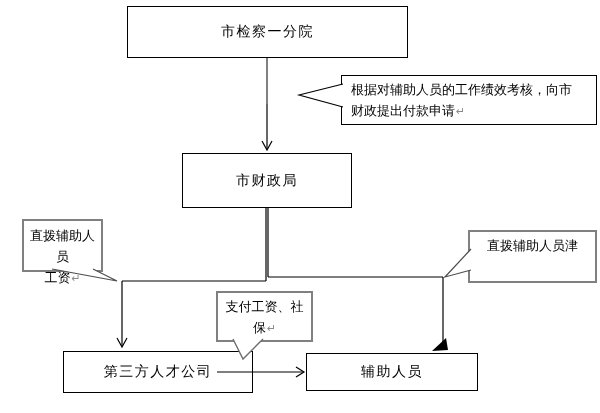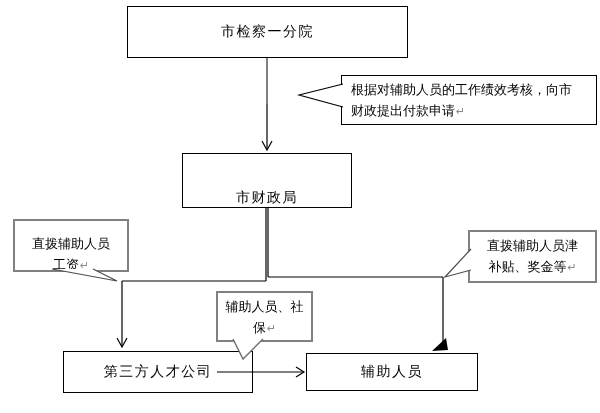--- a/index.html
+++ b/index.html
@@ -13,25 +13,25 @@
     display:flex;align-items:center;justify-content:center;
     font-size:14px;letter-spacing:1.5px;box-sizing:border-box;z-index:1;
   }
   .callout{
     position:absolute;background:#fff;box-sizing:border-box;z-index:1;
     font-size:13px;line-height:21px;
   }
   .callout.gray{border:2px solid #808080;text-align:center;}
   .callout.black{border:1px solid #000;}
   .c1{left:341px;top:67px;width:256px;height:50px;padding:3px 4px 0 9px;margin-top:8px;}
-  .c2{left:13px;top:219px;width:116px;height:53px;padding-top:12px;}
+  .c2{left:22px;top:219px;width:81px;height:53px;padding-top:4px;}
   .c3{left:216px;top:291px;width:97px;height:51px;padding-top:3px;}
   .c4{left:468px;top:230px;width:129px;height:53px;padding-top:3px;}
   .b1{left:127px;top:6px;width:281px;height:52px;}
-  .b2{left:182px;top:153px;width:170px;height:55px;align-items:flex-end;}
+  .b2{left:182px;top:153px;width:170px;height:55px;}
   .b3{left:27px;top:351px;width:190px;height:42px;margin-left:36px;}
   .b4{left:306px;top:353px;width:172px;height:38px;}
   .pmark{color:#8a8a8a;font-size:11px;margin-left:1px;}
   svg.overlay{position:absolute;left:0;top:0;z-index:2;pointer-events:none;}
 </style>
 </head>
 <body>
 
 <div class="canvas">
 
@@ -55,27 +55,26 @@
     <div><span>根据对辅助人员的工作绩效考核，向市</span></div>
     <div><span>财政提出付款申请</span><span class="pmark">↵</span></div>
   </div>
 
   <div class="callout gray c2">
     <div><span>直拨辅助人员</span></div>
     <div><span>工资</span><span class="pmark">↵</span></div>
   </div>
 
   <div class="callout gray c3">
-    <div><span>辅助人员、社</span></div>
+    <div><span>支付工资、社</span></div>
     <div><span>保</span><span class="pmark">↵</span></div>
   </div>
 
   <div class="callout gray c4">
     <div><span>直拨辅助人员津</span></div>
-    <div><span>补贴、奖金等</span><span class="pmark">↵</span></div>
   </div>
 
   <svg class="overlay" width="600" height="413" viewBox="0 0 600 413">
 
     <line x1="267" y1="58" x2="267" y2="104" stroke="#808080" stroke-width="2"></line>
     <line x1="267" y1="104" x2="267" y2="149" stroke="#000" stroke-width="1.2"></line>
     <path d="M 262,141 L 267,150 L 272,141" fill="none" stroke="#000" stroke-width="1.2"></path>
 
     <line x1="266" y1="208" x2="266" y2="281" stroke="#000" stroke-width="1.2"></line>
     <line x1="122" y1="281" x2="266" y2="281" stroke="#000" stroke-width="1.2"></line>

